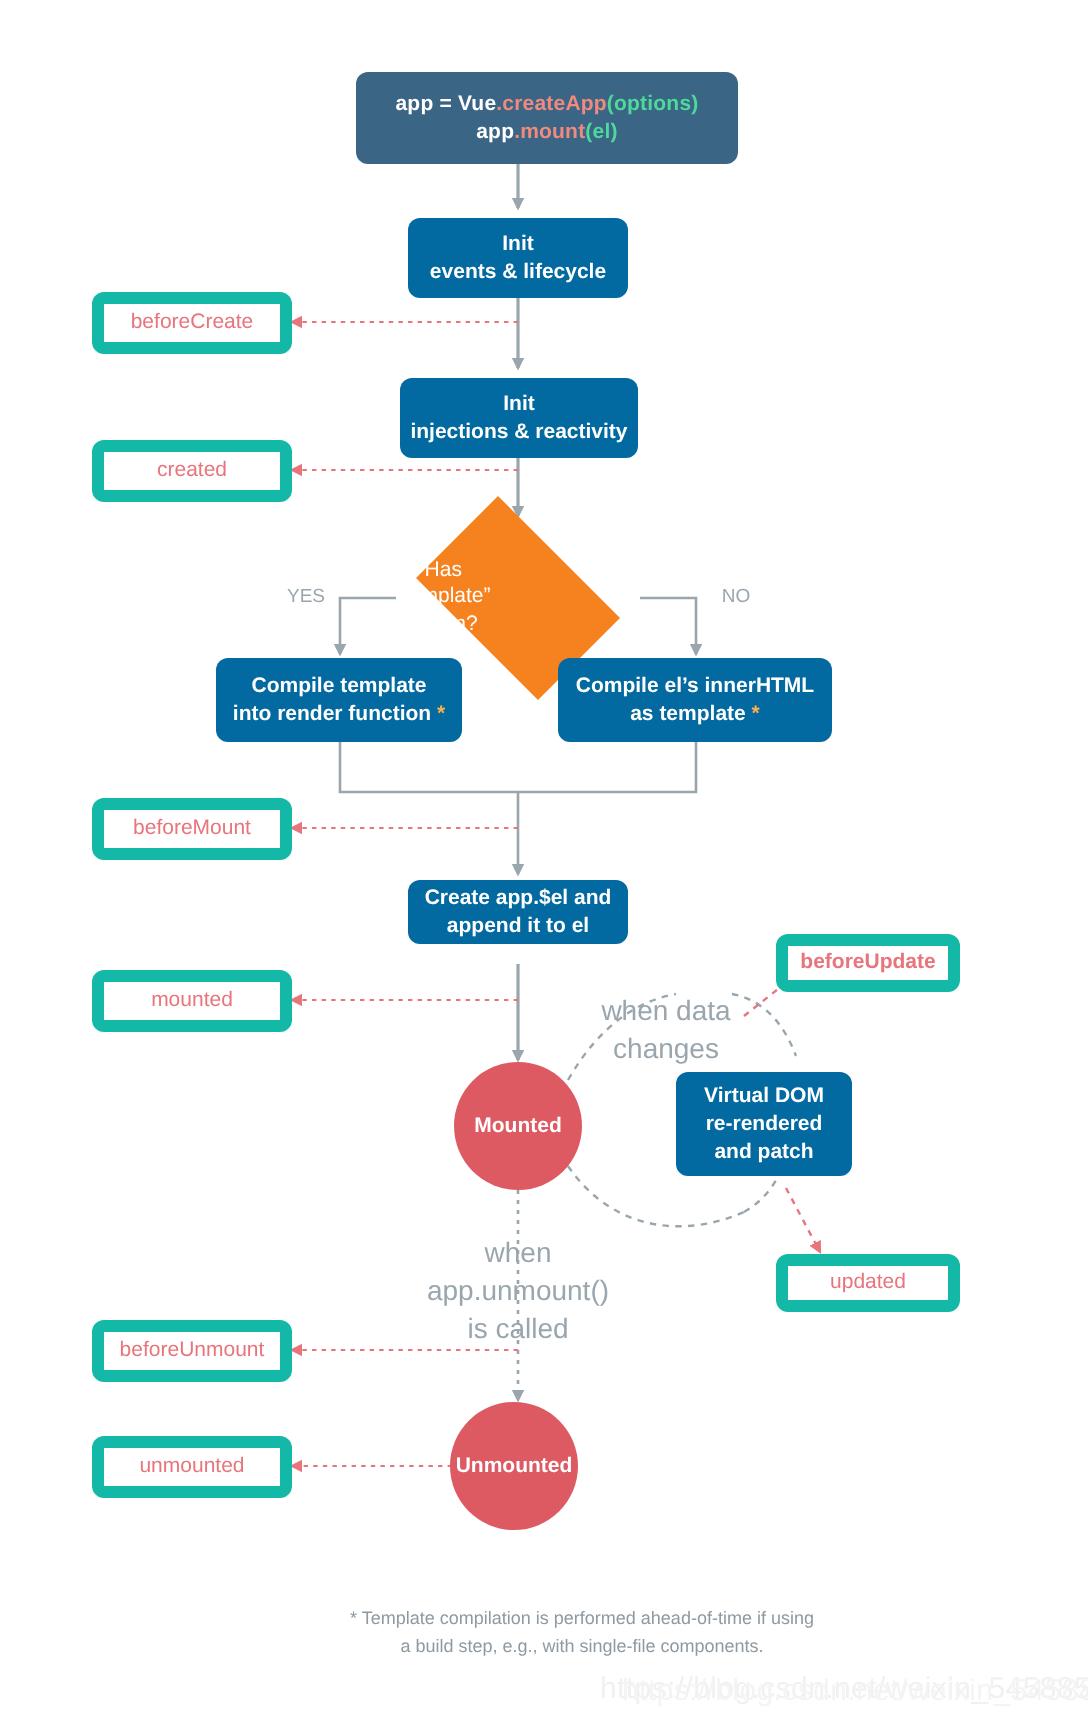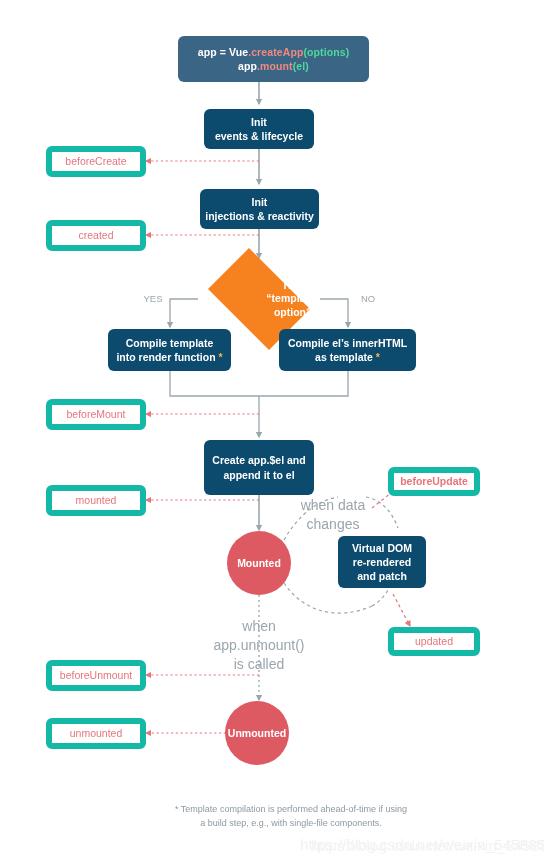--- a/index.html
+++ b/index.html
@@ -43,21 +43,21 @@
     font-size: 10.5px;
     font-weight: bold;
     letter-spacing: .1px;
   }
   .tok-plain { color: #ffffff; }
   .tok-method { color: #f08a7e; }
   .tok-arg { color: #4ed99b; }
 
   
   .node-green {
-    background: #0c4a6e;
+    background: #0369a1;
     color: #ffffff;
     border-radius: 6px;
     font-size: 10.5px;
     font-weight: bold;
   }
   .node-green .star { color: #ffb14a; font-weight: bold; }
 
   
   .node-decision {
     width: 122px;
@@ -73,24 +73,24 @@
     transform: rotate(45deg) scale(0.707);
     transform-origin: center center;
   }
   .node-decision .dia-label {
     position: absolute;
     left: 0; top: 0;
     width: 122px;
     height: 82px;
     display: flex;
     align-items: center;
-    justify-content: flex-end;
+    justify-content: flex-start;
     color: #ffffff;
     font-size: 10.5px;
-    font-weight: bold;
+    font-weight: normal;
     line-height: 1.3;
     text-align: center;
   }
 
   
   .node-circle {
     background: #dd5a63;
     border-radius: 50%;
     color: #ffffff;
     font-size: 10.5px;
@@ -247,21 +247,21 @@
     </div>
   </div>
 
   <div class="node node-green" style="left:279px; top:329px; width:137px; height:42px;">
     <div>
       <div>Compile el’s innerHTML</div>
       <div><span>as template</span> <span class="star">*</span></div>
     </div>
   </div>
 
-  <div class="node node-green" style="left:204px; top:440px; width:110px; height:55px;align-items:center;">
+  <div class="node node-green" style="left:204px; top:440px; width:110px; height:32px;align-items:center;">
     <div>
       <div>Create app.$el and</div>
       <div>append it to el</div>
     </div>
   </div>
 
   <div class="node node-green" style="left:338px; top:536px; width:88px; height:52px;text-align:center;">
     <div>
       <div>Virtual DOM</div>
       <div>re-rendered</div>

